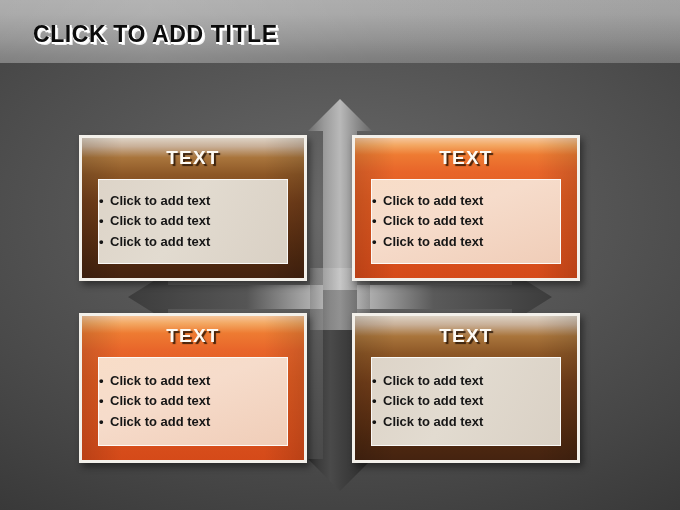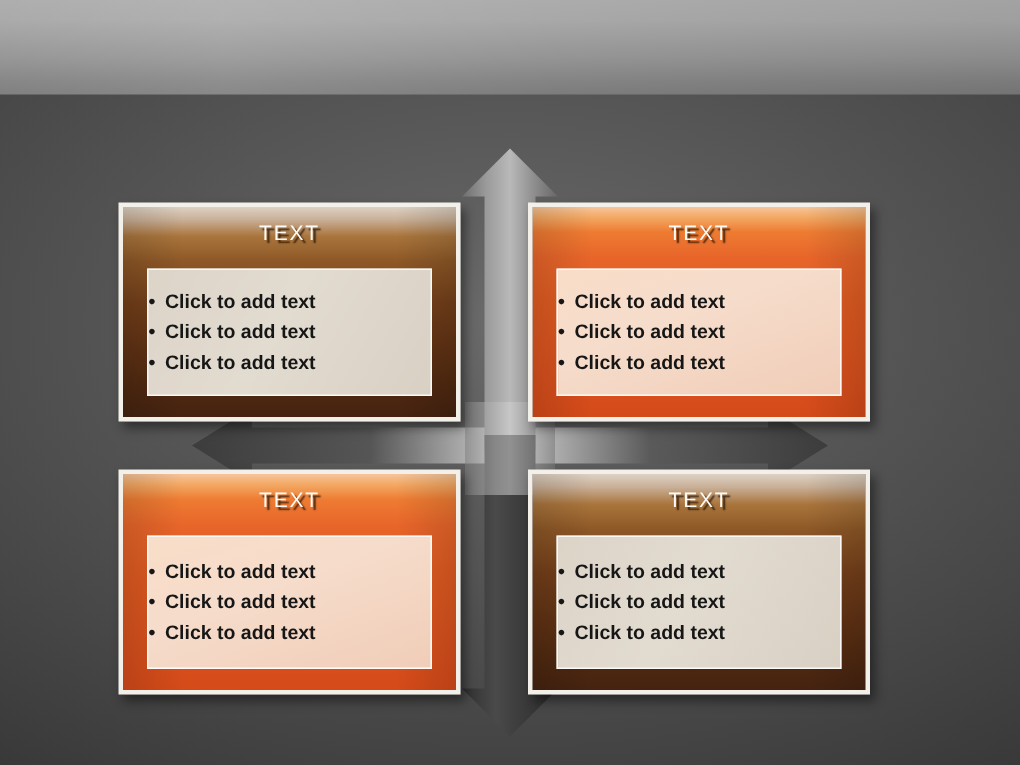--- a/index.html
+++ b/index.html
@@ -113,22 +113,22 @@
         #d84f1c 86%,
         #d54a19 100%);
   }
 
   .box-title {
     position: absolute;
     left: 0;
     right: 0;
     top: 9px;
     text-align: center;
-    font-size: 14px;
-    font-weight: normal;
+    font-size: 19px;
+    font-weight: bold;
     letter-spacing: 1.2px;
     color: #fdfaf4;
     text-shadow: 2px 2px 1px rgba(40,20,5,0.85);
   }
 
   .panel {
     position: absolute;
     left: 16px;
     right: 16px;
     top: 41px;
@@ -172,20 +172,21 @@
   #box-bl { left: 79px;  top: 313px; width: 228px; height: 150px; }
   #box-br { left: 352px; top: 313px; width: 228px; height: 150px; }
 </style>
 </head>
 <body>
 
 <div class="slide">
 
   <div class="header-band"></div>
   <div class="header-sheen"></div>
+  <div class="title">CLICK TO ADD TITLE</div>
 
   <svg class="arrow-cross" viewBox="0 0 680 510" xmlns="http://www.w3.org/2000/svg">
     <defs>
       <linearGradient id="vgrad" x1="0" y1="0" x2="1" y2="0">
         <stop offset="0%" stop-color="#7e7e7e"></stop>
         <stop offset="22%" stop-color="#a8a8a8"></stop>
         <stop offset="50%" stop-color="#d2d2d2"></stop>
         <stop offset="78%" stop-color="#a3a3a3"></stop>
         <stop offset="100%" stop-color="#787878"></stop>
       </linearGradient>

